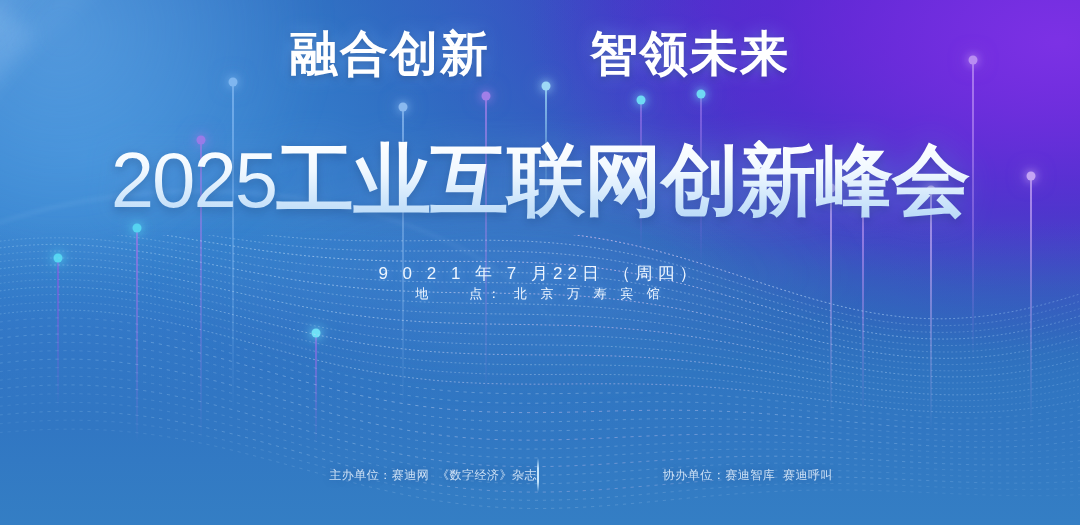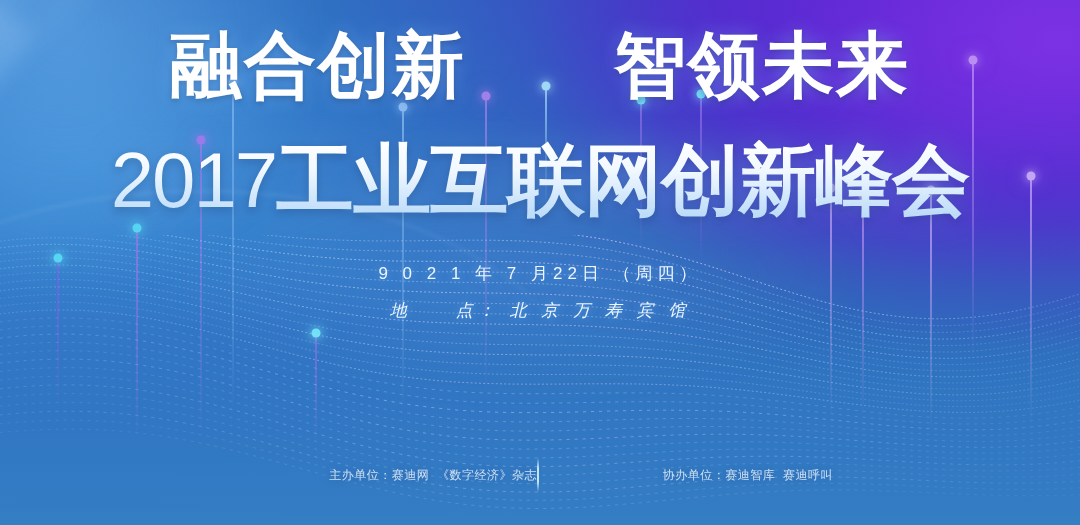--- a/index.html
+++ b/index.html
@@ -77,21 +77,21 @@
     overflow:hidden;
   }
   .wave-wrap svg{position:absolute;left:0;bottom:0;width:1080px;height:290px;}
 
   
   .headline{
     position:absolute;left:0;right:0;top:30px;
     text-align:center;
     font-family:"Liberation Serif","DejaVu Serif",serif;
     font-weight:700;
-    font-size:72px;
+    font-size:48px;
     line-height:1;
     color:#ffffff;
     letter-spacing:2px;
     text-shadow:0 0 18px rgba(130,190,255,.45), 0 2px 6px rgba(10,30,70,.35);
     white-space:pre;
   }
   .maintitle{
     position:absolute;left:0;right:0;top:140px;
     text-align:center;
     font-family:"Liberation Sans","DejaVu Sans",sans-serif;
@@ -113,25 +113,23 @@
     position:absolute;left:0;right:0;top:262px;
     text-align:center;
     color:#eef6ff;
   }
   .meta .date{
     font-size:17px;font-weight:400;letter-spacing:5px;
     text-shadow:0 0 10px rgba(120,190,255,.5);
     white-space:pre;
   }
   .meta .venue{
-    margin-top:14px;
-    font-size:17px;font-weight:400;letter-spacing:5px;
+    font-size:13px;font-weight:400;letter-spacing:5px;
     text-shadow:0 0 10px rgba(120,190,255,.5);
     white-space:pre;
-    font-style:italic;
   }
 
   .footer{
     position:absolute;left:0;right:0;top:458px;
     display:flex;align-items:center;justify-content:center;
     gap:0px;
   }
   .footer .org{
     font-size:12px;letter-spacing:.5px;color:#cfe2f6;
     text-shadow:0 0 6px rgba(40,90,160,.7);
@@ -272,21 +270,21 @@
           <path d="M0.0 171.2 L9.0 170.3 L18.0 169.5 L27.0 168.8 L36.0 168.3 L45.0 167.9 L54.0 167.6 L63.0 167.4 L72.0 167.4 L81.0 167.5 L90.0 167.8 L99.0 168.2 L108.0 168.8 L117.0 169.6 L126.0 170.4 L135.0 171.5 L144.0 172.6 L153.0 173.9 L162.0 175.4 L171.0 177.0 L180.0 178.7 L189.0 180.5 L198.0 182.5 L207.0 184.5 L216.0 186.7 L225.0 188.9 L234.0 191.2 L243.0 193.6 L252.0 196.1 L261.0 198.6 L270.0 201.1 L279.0 203.7 L288.0 206.2 L297.0 208.8 L306.0 211.4 L315.0 213.9 L324.0 216.4 L333.0 218.9 L342.0 221.4 L351.0 223.7 L360.0 226.0 L369.0 228.2 L378.0 230.4 L387.0 232.4 L396.0 234.4 L405.0 236.2 L414.0 237.9 L423.0 239.5 L432.0 241.0 L441.0 242.3 L450.0 243.5 L459.0 244.6 L468.0 245.6 L477.0 246.4 L486.0 247.1 L495.0 247.7 L504.0 248.1 L513.0 248.4 L522.0 248.6 L531.0 248.7 L540.0 248.7 L549.0 248.6 L558.0 248.4 L567.0 248.1 L576.0 247.7 L585.0 247.2 L594.0 246.7 L603.0 246.1 L612.0 245.5 L621.0 244.8 L630.0 244.1 L639.0 243.4 L648.0 242.7 L657.0 242.0 L666.0 241.2 L675.0 240.5 L684.0 239.8 L693.0 239.2 L702.0 238.5 L711.0 237.9 L720.0 237.4 L729.0 236.9 L738.0 236.4 L747.0 236.0 L756.0 235.7 L765.0 235.4 L774.0 235.2 L783.0 235.1 L792.0 235.0 L801.0 235.0 L810.0 235.0 L819.0 235.2 L828.0 235.3 L837.0 235.6 L846.0 235.8 L855.0 236.1 L864.0 236.5 L873.0 236.9 L882.0 237.3 L891.0 237.7 L900.0 238.2 L909.0 238.7 L918.0 239.1 L927.0 239.6 L936.0 240.0 L945.0 240.4 L954.0 240.8 L963.0 241.2 L972.0 241.4 L981.0 241.7 L990.0 241.9 L999.0 242.0 L1008.0 242.0 L1017.0 242.0 L1026.0 241.9 L1035.0 241.7 L1044.0 241.4 L1053.0 241.0 L1062.0 240.5 L1071.0 239.9 L1080.0 239.2 " stroke="url(#wgrad2)" stroke-width="0.63" stroke-dasharray="2.4 5.6" opacity="0.56"></path>
           <path d="M0.0 179.9 L9.0 179.1 L18.0 178.3 L27.0 177.7 L36.0 177.2 L45.0 176.7 L54.0 176.4 L63.0 176.3 L72.0 176.3 L81.0 176.4 L90.0 176.6 L99.0 177.0 L108.0 177.6 L117.0 178.3 L126.0 179.1 L135.0 180.1 L144.0 181.2 L153.0 182.5 L162.0 183.9 L171.0 185.4 L180.0 187.1 L189.0 188.9 L198.0 190.8 L207.0 192.8 L216.0 194.9 L225.0 197.1 L234.0 199.3 L243.0 201.7 L252.0 204.1 L261.0 206.6 L270.0 209.1 L279.0 211.6 L288.0 214.1 L297.0 216.7 L306.0 219.3 L315.0 221.8 L324.0 224.3 L333.0 226.8 L342.0 229.2 L351.0 231.6 L360.0 233.9 L369.0 236.1 L378.0 238.3 L387.0 240.3 L396.0 242.3 L405.0 244.2 L414.0 245.9 L423.0 247.5 L432.0 249.0 L441.0 250.4 L450.0 251.6 L459.0 252.8 L468.0 253.8 L477.0 254.6 L486.0 255.3 L495.0 255.9 L504.0 256.4 L513.0 256.7 L522.0 257.0 L531.0 257.1 L540.0 257.1 L549.0 257.0 L558.0 256.8 L567.0 256.5 L576.0 256.1 L585.0 255.6 L594.0 255.1 L603.0 254.5 L612.0 253.8 L621.0 253.1 L630.0 252.4 L639.0 251.6 L648.0 250.9 L657.0 250.1 L666.0 249.3 L675.0 248.5 L684.0 247.8 L693.0 247.0 L702.0 246.3 L711.0 245.6 L720.0 245.0 L729.0 244.4 L738.0 243.9 L747.0 243.4 L756.0 242.9 L765.0 242.6 L774.0 242.3 L783.0 242.0 L792.0 241.9 L801.0 241.8 L810.0 241.7 L819.0 241.8 L828.0 241.8 L837.0 242.0 L846.0 242.2 L855.0 242.4 L864.0 242.7 L873.0 243.0 L882.0 243.4 L891.0 243.8 L900.0 244.2 L909.0 244.6 L918.0 245.1 L927.0 245.5 L936.0 245.9 L945.0 246.3 L954.0 246.7 L963.0 247.1 L972.0 247.4 L981.0 247.7 L990.0 247.9 L999.0 248.1 L1008.0 248.1 L1017.0 248.2 L1026.0 248.1 L1035.0 248.0 L1044.0 247.8 L1053.0 247.5 L1062.0 247.1 L1071.0 246.6 L1080.0 246.0 " stroke="url(#wgrad)" stroke-width="0.62" stroke-dasharray="2.4 5.6" opacity="0.55"></path>
           <path d="M0.0 188.7 L9.0 187.9 L18.0 187.2 L27.0 186.6 L36.0 186.1 L45.0 185.7 L54.0 185.4 L63.0 185.2 L72.0 185.2 L81.0 185.3 L90.0 185.5 L99.0 185.9 L108.0 186.4 L117.0 187.0 L126.0 187.8 L135.0 188.8 L144.0 189.9 L153.0 191.1 L162.0 192.4 L171.0 193.9 L180.0 195.5 L189.0 197.2 L198.0 199.1 L207.0 201.0 L216.0 203.1 L225.0 205.2 L234.0 207.5 L243.0 209.8 L252.0 212.1 L261.0 214.6 L270.0 217.0 L279.0 219.5 L288.0 222.0 L297.0 224.6 L306.0 227.1 L315.0 229.6 L324.0 232.1 L333.0 234.6 L342.0 237.0 L351.0 239.4 L360.0 241.7 L369.0 243.9 L378.0 246.1 L387.0 248.2 L396.0 250.1 L405.0 252.0 L414.0 253.8 L423.0 255.4 L432.0 257.0 L441.0 258.4 L450.0 259.6 L459.0 260.8 L468.0 261.8 L477.0 262.7 L486.0 263.5 L495.0 264.1 L504.0 264.6 L513.0 264.9 L522.0 265.2 L531.0 265.3 L540.0 265.3 L549.0 265.2 L558.0 265.0 L567.0 264.7 L576.0 264.4 L585.0 263.9 L594.0 263.3 L603.0 262.7 L612.0 262.1 L621.0 261.3 L630.0 260.6 L639.0 259.8 L648.0 259.0 L657.0 258.1 L666.0 257.3 L675.0 256.5 L684.0 255.6 L693.0 254.8 L702.0 254.0 L711.0 253.3 L720.0 252.6 L729.0 251.9 L738.0 251.3 L747.0 250.7 L756.0 250.2 L765.0 249.7 L774.0 249.4 L783.0 249.0 L792.0 248.8 L801.0 248.6 L810.0 248.5 L819.0 248.4 L828.0 248.4 L837.0 248.5 L846.0 248.6 L855.0 248.8 L864.0 249.0 L873.0 249.2 L882.0 249.6 L891.0 249.9 L900.0 250.3 L909.0 250.7 L918.0 251.1 L927.0 251.5 L936.0 251.9 L945.0 252.3 L954.0 252.7 L963.0 253.1 L972.0 253.4 L981.0 253.7 L990.0 253.9 L999.0 254.2 L1008.0 254.3 L1017.0 254.4 L1026.0 254.4 L1035.0 254.4 L1044.0 254.2 L1053.0 254.0 L1062.0 253.7 L1071.0 253.3 L1080.0 252.8 " stroke="url(#wgrad2)" stroke-width="0.61" stroke-dasharray="2.4 5.6" opacity="0.53"></path>
           <path d="M0.0 197.5 L9.0 196.8 L18.0 196.1 L27.0 195.5 L36.0 195.0 L45.0 194.6 L54.0 194.3 L63.0 194.2 L72.0 194.1 L81.0 194.2 L90.0 194.4 L99.0 194.8 L108.0 195.2 L117.0 195.9 L126.0 196.6 L135.0 197.5 L144.0 198.5 L153.0 199.7 L162.0 201.0 L171.0 202.4 L180.0 204.0 L189.0 205.7 L198.0 207.5 L207.0 209.3 L216.0 211.3 L225.0 213.4 L234.0 215.6 L243.0 217.9 L252.0 220.2 L261.0 222.6 L270.0 225.0 L279.0 227.4 L288.0 229.9 L297.0 232.4 L306.0 234.9 L315.0 237.4 L324.0 239.9 L333.0 242.3 L342.0 244.8 L351.0 247.1 L360.0 249.4 L369.0 251.7 L378.0 253.8 L387.0 255.9 L396.0 257.9 L405.0 259.8 L414.0 261.6 L423.0 263.3 L432.0 264.8 L441.0 266.2 L450.0 267.5 L459.0 268.7 L468.0 269.8 L477.0 270.7 L486.0 271.5 L495.0 272.1 L504.0 272.6 L513.0 273.0 L522.0 273.3 L531.0 273.5 L540.0 273.5 L549.0 273.4 L558.0 273.2 L567.0 272.9 L576.0 272.5 L585.0 272.1 L594.0 271.5 L603.0 270.9 L612.0 270.2 L621.0 269.5 L630.0 268.7 L639.0 267.9 L648.0 267.0 L657.0 266.1 L666.0 265.3 L675.0 264.4 L684.0 263.5 L693.0 262.6 L702.0 261.8 L711.0 261.0 L720.0 260.2 L729.0 259.4 L738.0 258.7 L747.0 258.1 L756.0 257.5 L765.0 256.9 L774.0 256.5 L783.0 256.0 L792.0 255.7 L801.0 255.4 L810.0 255.2 L819.0 255.1 L828.0 255.0 L837.0 255.0 L846.0 255.0 L855.0 255.1 L864.0 255.3 L873.0 255.5 L882.0 255.8 L891.0 256.1 L900.0 256.4 L909.0 256.7 L918.0 257.1 L927.0 257.5 L936.0 257.9 L945.0 258.3 L954.0 258.7 L963.0 259.1 L972.0 259.4 L981.0 259.8 L990.0 260.1 L999.0 260.3 L1008.0 260.5 L1017.0 260.6 L1026.0 260.7 L1035.0 260.7 L1044.0 260.7 L1053.0 260.6 L1062.0 260.3 L1071.0 260.0 L1080.0 259.7 " stroke="url(#wgrad2)" stroke-width="0.60" stroke-dasharray="2.4 5.6" opacity="0.52"></path>
         </g>
     </svg>
   </div>
 
   <div class="headline">融合创新　　智领未来</div>
 
-  <div class="maintitle"><span class="year">2017</span><span class="titletext">工业互联网创新峰会</span></div>
+  <div class="maintitle"><span class="year">2025</span><span class="titletext">工业互联网创新峰会</span></div>
 
   <div class="meta">
     <div class="date">9 0 2 1 年 7 月22日 （周四）</div>
     <div class="venue">地　　点： 北 京 万 寿 宾 馆</div>
   </div>
 
   <div class="footer">
     <div class="org host">主办单位：赛迪网  《数字经济》杂志</div>
     <div class="divider"></div>
     <div class="org co">协办单位：赛迪智库  赛迪呼叫</div>

